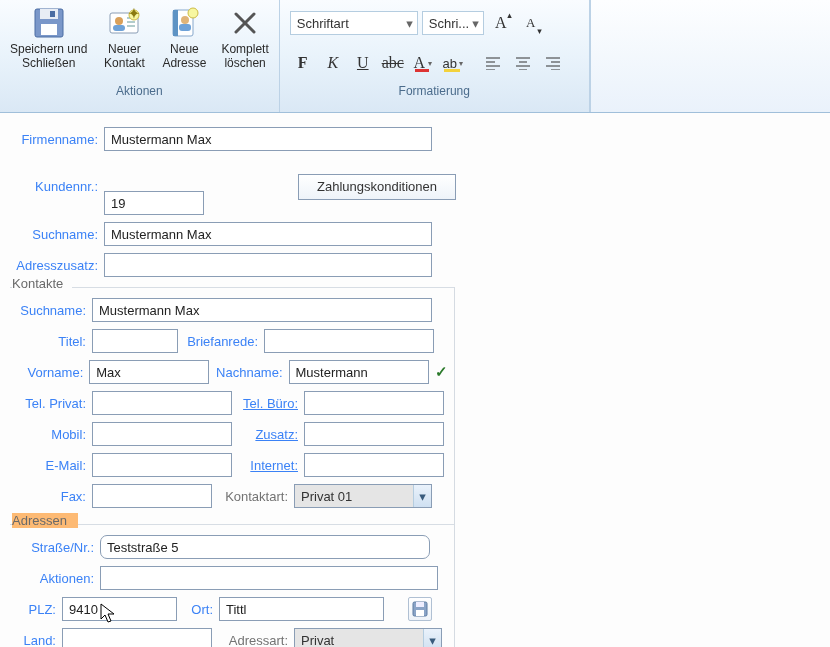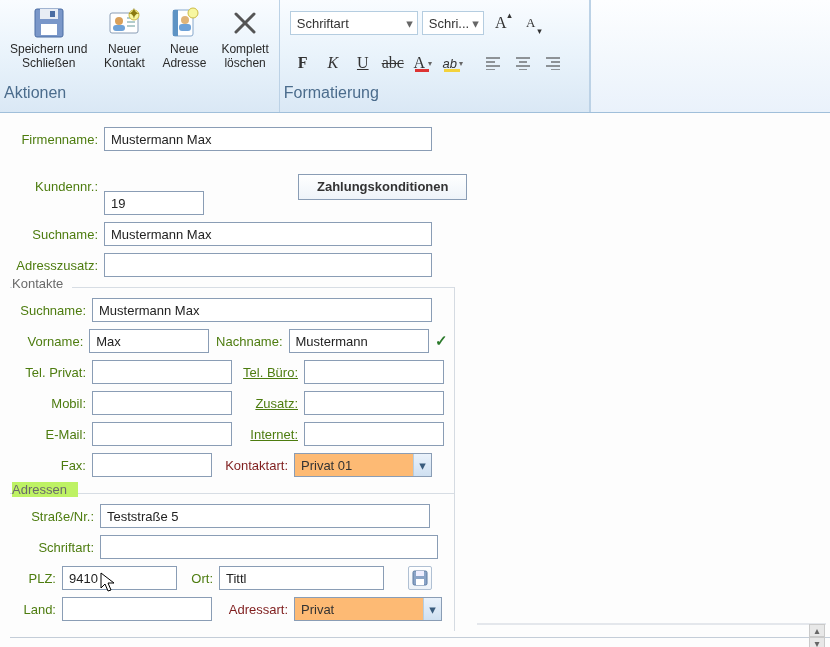--- a/index.html
+++ b/index.html
@@ -2,54 +2,54 @@
 <html><head>
   <meta charset="utf-8">
   <style>
     * { box-sizing: border-box; margin: 0; padding: 0; font-family: "Segoe UI", Tahoma, sans-serif; font-size: 13px; color: #333; }
     body { background: #fdfdfd; width: 830px; }
 
     
     .ribbon { display: flex; background: linear-gradient(to bottom, #f9fcff 0%, #e9f3fb 50%, #dae8f5 100%); border-bottom: 1px solid #a0bfda; height: 113px; }
     .group { display: flex; flex-direction: column; align-items: center; border-right: 1px solid #bcd2e6; padding: 4px 4px 0 4px; }
     .group-buttons { display: flex; flex-direction: row; align-items: flex-start; gap: 2px; }
-    .group-label { color: #4b6c8c; font-size: 16px; padding: 2px 0 4px 0; width: 100%; }
+    .group-label { color: #4b6c8c; font-size: 12px; padding: 2px 0 4px 0; text-align: center; width: 100%; }
     .ribbon-btn { display: flex; flex-direction: column; align-items: center; justify-content: flex-start; padding: 2px 6px 2px 6px; border-radius: 3px; cursor: pointer; min-width: 58px; height: 78px; }
     .ribbon-btn .icon { width: 34px; height: 34px; margin-bottom: 2px; display:flex; align-items:center; justify-content:center; }
     .ribbon-btn .lbl { text-align: center; font-size: 12px; line-height: 14px; color: #2a2a2a; white-space: pre; }
 
     
     .fmt-row { display:flex; flex-direction: row; align-items: center; gap:4px; padding:4px 6px; }
     .fmt-stack { display:flex; flex-direction: column; height:78px; justify-content: center; gap: 6px; }
     .combo { display:flex; align-items:center; border:1px solid #b5cde0; background:#fff; height:24px; color:#7a7a7a; padding-left:6px; }
     .combo.small { width: 62px; }
     .combo.big { width: 128px; }
     .combo .caret { margin-left:auto; margin-right:4px; color:#666; }
     .fmt-btn { width:26px; height:26px; display:flex; align-items:center; justify-content:center; border:1px solid transparent; border-radius:3px; cursor:pointer; font-family: "Times New Roman", serif; font-size:16px; }
 
     
     .form-area { padding: 10px 0 10px 10px; background:#fdfdfd; }
     .section { position: relative; display:flex; flex-direction: column; gap:7px; padding: 10px 6px 10px 6px; }
     .section-title { font-size:13px; color:#6a6a6a; text-align:left; position: relative; left:-4px; }
     .field-row { display:flex; align-items:center; gap:6px; }
-    .field-label { width: 82px; text-align: right; color:#4d7c0f; font-size:13px; }
-    .field-label.dim { color:#7f1d1d; }
+    .field-label { width: 82px; text-align: right; color:#3b82f6; font-size:13px; }
+    .field-label.dim { color:#737373; }
     .field-label.w70 { width: 70px; }
     .field-label.w60 { width: 60px; text-decoration: underline; }
     .input { height: 24px; border:1px solid #8a9db5; background:#fff; padding: 0 6px; font-size:13px; color:#222; outline: none; }
     .input.w320 { width: 328px; }
     .input.w100 { width: 100px; margin-top: 33px; }
     .input.w86  { width: 86px; }
     .input.w140 { width: 140px; }
     .input.w150 { width: 150px; }
     .input.w115 { width: 115px; }
     .input.w165 { width: 165px; }
     .input.w120 { width: 120px; }
-    .btn-std { height: 26px; padding: 0 18px; border:1px solid #8a9db5; background: linear-gradient(to bottom, #fff, #eef3f9); cursor:pointer; font-size:13px;font-weight:bold; }
-    .select { display:flex; align-items:center; height:24px; border:1px solid #8a9db5; background:#fdba74; position: relative; width:138px;}
+    .btn-std { height: 26px; padding: 0 18px; border:1px solid #8a9db5; background: linear-gradient(to bottom, #fff, #eef3f9); cursor:pointer; font-size:13px; }
+    .select { display:flex; align-items:center; height:24px; border:1px solid #8a9db5; background:#e5e5e5; position: relative; width:138px;}
     .select span { padding-left:6px; }
     .select .dd { width:18px; height:100%; border-left:1px solid #b5cde0; background:linear-gradient(to bottom,#eaf2fb,#cfe0f1); display:flex; align-items:center; justify-content:center; position:absolute; right:0; top:0; color:#3a5c7d;}
     .check-icon { color:#2b7a2b; font-weight:bold; font-size:15px; width:14px; text-align:center; }
     .disk-btn { width:24px; height:24px; border:1px solid #b0c0d3; background:linear-gradient(to bottom,#fff,#eef3f9); display:flex; align-items:center; justify-content:center; cursor:pointer; border-radius:2px;}
     .bottom-bar{ border-top:1px solid #c4cdd8; height:16px; margin-top:6px; }
 
     .two-col { display:flex; gap:10px; align-items: flex-end; }
     .left-col { width: 445px; border-right:1px solid #d5dbe2; }
     .right-col { flex:1; padding: 6px 4px 6px 12px; display:flex; flex-direction: column; position: relative;}
     .notes-label { color:#333; font-size:13px; margin-bottom:4px; }
@@ -138,21 +138,21 @@
         <div class="fmt-btn" style="font-size:16px;position:relative">A<span style="font-size:9px;position:absolute;top:-1px;right:1px">▴</span></div>
         <div class="fmt-btn" style="font-size:13px;position:relative">A<span style="font-size:9px;position:absolute;bottom:-1px;right:1px">▾</span></div>
       </div>
       <div class="fmt-row">
         <div class="fmt-btn" style="font-weight:bold">F</div>
         <div class="fmt-btn" style="font-style:italic">K</div>
         <div class="fmt-btn" style="text-decoration:underline">U</div>
         <div class="fmt-btn" style="text-decoration:line-through">abc</div>
         <div class="fmt-btn" style="position:relative">A<span style="position:absolute;bottom:3px;left:4px;width:14px;height:3px;background:#d33"></span><span style="font-size:8px;margin-left:3px;color:#666">▾</span></div>
         <div class="fmt-btn" style="position:relative">
-            <span style="font-style:italic">ab</span>
+            <span style="">ab</span>
             <span style="position:absolute;bottom:3px;left:3px;width:16px;height:3px;background:#f3d23c"></span>
             <span style="font-size:8px;margin-left:2px;color:#666">▾</span>
           </div>
         <div style="width:6px"></div>
         <div class="fmt-btn">
           <svg width="16" height="14">
               <line x1="1" y1="2" x2="15" y2="2" stroke="#333"></line>
               <line x1="1" y1="6" x2="10" y2="6" stroke="#333"></line>
               <line x1="1" y1="10" x2="15" y2="10" stroke="#333"></line>
               <line x1="1" y1="14" x2="10" y2="14" stroke="#333"></line>
@@ -208,20 +208,26 @@
     <div class="left-col">
 
       <div class="section" style="border-top:1px solid #d7dde4;">
         <div class="section-title" style="margin-top:-22px;background:#fdfdfd;width:60px">Kontakte</div>
 
         <div class="field-row">
           <span class="field-label w70">Suchname:</span>
           <input class="input" style="width: 340px;" value="Mustermann Max">
         </div>
         <div class="field-row">
+          <span class="field-label w70">Titel:</span>
+          <input class="input w86" value="" style="">
+          <span class="field-label" style="width:74px">Briefanrede:</span>
+          <input class="input" style="width: 170px;" value="">
+        </div>
+        <div class="field-row">
           <span class="field-label w70">Vorname:</span>
           <input class="input w120" value="Max" style="">
           <span class="field-label w70">Nachname:</span>
           <input class="input w140" value="Mustermann" style="">
           <span class="check-icon">✓</span>
         </div>
         <div class="field-row">
           <span class="field-label w70">Tel. Privat:</span>
           <input class="input w140" value="" style="">
           <span class="field-label w60">Tel. Büro:</span>
@@ -244,28 +250,28 @@
           <input class="input w120" value="" style="">
           <span class="field-label w70 dim">Kontaktart:</span>
           <div class="select">
             <span>Privat 01</span>
             <div class="dd">▾</div>
           </div>
         </div>
       </div>
 
       <div class="section" style="border-top:1px solid #d7dde4; margin-top:6px;">
-        <div class="section-title" style="margin-top:-22px;background:#bef264;width:66px">Adressen</div>
+        <div class="section-title" style="margin-top:-22px;background:#fdba74;width:66px">Adressen</div>
 
         <div class="field-row">
           <span class="field-label" style="width:78px">Straße/Nr.:</span>
-          <input class="input" style="width: 330px;" value="Teststraße 5">
-        </div>
-        <div class="field-row">
-          <span class="field-label" style="width:78px">Schriftart:</span>
+          <input class="input" style="width: 330px; border-radius: 7px;" value="Teststraße 5">
+        </div>
+        <div class="field-row">
+          <span class="field-label" style="width:78px">Aktionen:</span>
           <input class="input" style="width: 338px;" value="">
         </div>
         <div class="field-row" style="position:relative">
           <span class="field-label" style="width:40px">PLZ:</span>
           <input class="input w115" value="9410" style="">
           <span class="field-label" style="width:30px">Ort:</span>
           <input class="input w165" value="Tittl" style="">
           <span style="width:12px"></span>
           <div class="disk-btn">
             <svg width="16" height="16">

